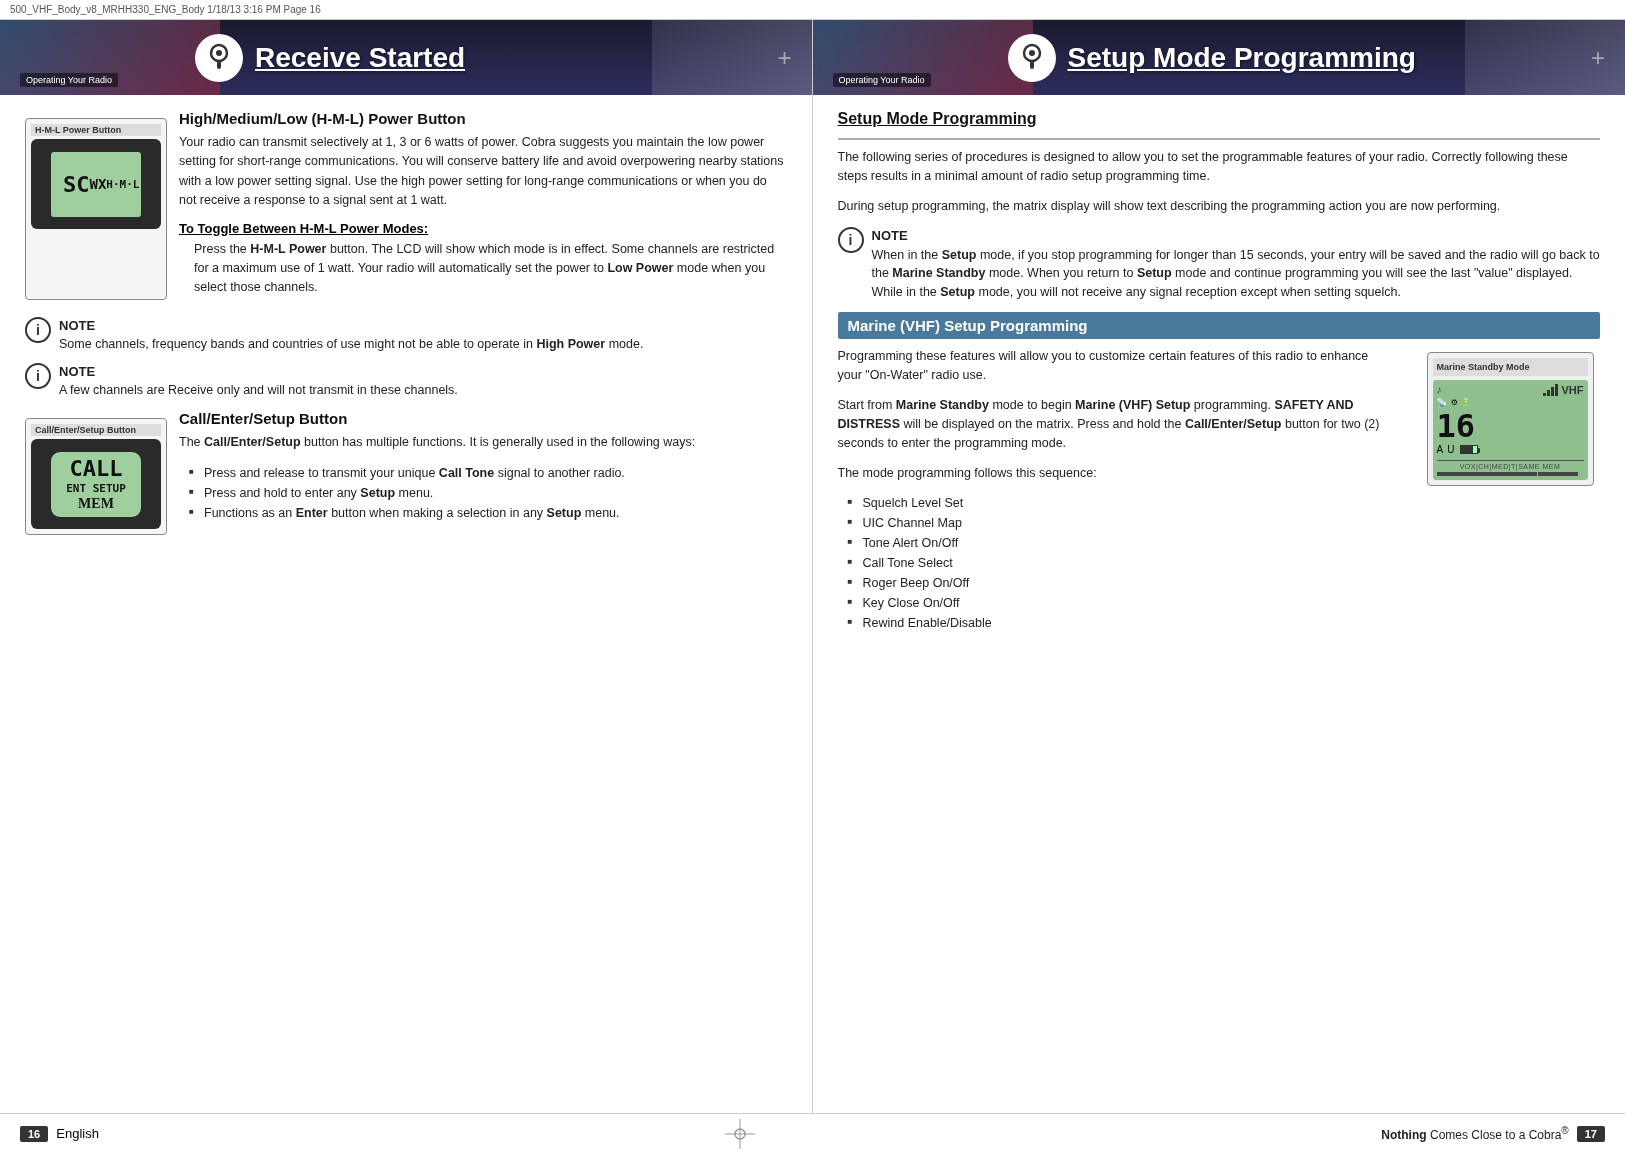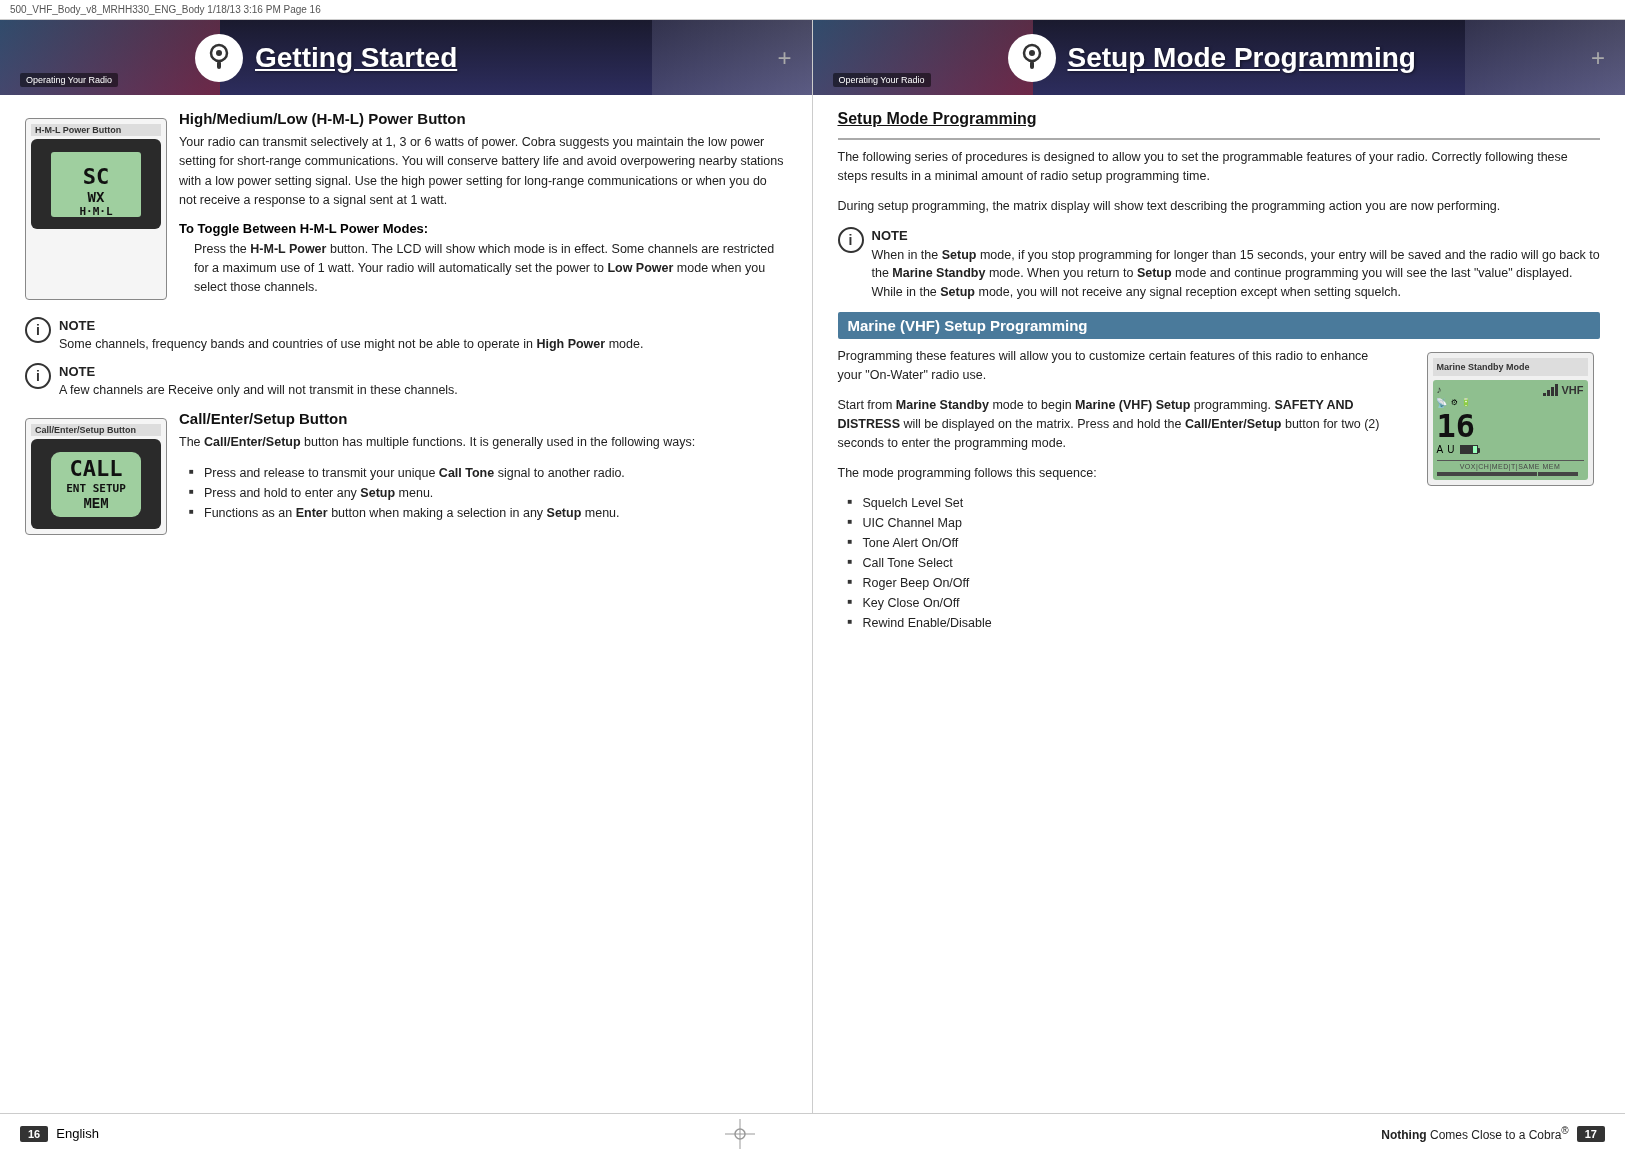--- a/index.html
+++ b/index.html
@@ -127,20 +127,21 @@
       font-size: 12.5px;
       line-height: 1.55;
       color: #222;
       margin-bottom: 10px;
     }
 
     .subsection-title {
       font-size: 13px;
       font-weight: bold;
       margin: 8px 0 4px 0;
+      text-decoration: underline;
     }
 
     .note-box {
       display: flex;
       align-items: flex-start;
       margin: 8px 0;
       gap: 8px;
     }
 
     .note-icon {
@@ -200,21 +201,21 @@
       align-items: center;
       justify-content: center;
     }
 
     .hml-screen {
       background: #9fcf9f;
       width: 90px;
       height: 65px;
       border-radius: 3px;
       display: flex;
-      flex-direction: column;
+      flex-direction: row;
       align-items: center;
       justify-content: space-around;
       padding: 12px;
     }
 
     .hml-sc {
       font-size: 22px;
       font-weight: bold;
       color: #111;
       font-family: monospace;
@@ -268,21 +269,21 @@
       font-size: 11px;
       font-weight: bold;
       color: #111;
       font-family: monospace;
     }
 
     .call-mem {
       font-size: 14px;
       font-weight: bold;
       color: #111;
-      font-family: Liberation Mono, monospace;
+      font-family: Liberation Serif, serif;
     }
 
     
     .right-banner-circle {
       position: absolute;
       left: 195px;
       top: 50%;
       transform: translateY(-50%);
       width: 48px;
       height: 48px;
@@ -474,21 +475,21 @@
     <div class="page-banner">
       <div class="banner-img-left"></div>
       <div class="banner-label">Operating Your Radio</div>
       <div class="banner-circle">
         <svg width="30" height="30" viewBox="0 0 30 30">
           <circle cx="15" cy="10" r="8" fill="none" stroke="#333" stroke-width="2.5"></circle>
           <circle cx="15" cy="10" r="3" fill="#333"></circle>
           <rect x="13" y="18" width="4" height="8" rx="2" fill="#333"></rect>
         </svg>
       </div>
-      <div class="banner-title">Getting Started</div>
+      <div class="banner-title">Receive Started</div>
       <div class="banner-img-right"></div>
       <div class="banner-crosshair">
         <span style="font-size:24px;color:#aaa;">+</span>
       </div>
     </div>
 
     <div class="page-content">
 
       <div style="display:flex;gap:12px;margin-bottom:8px;">
 

